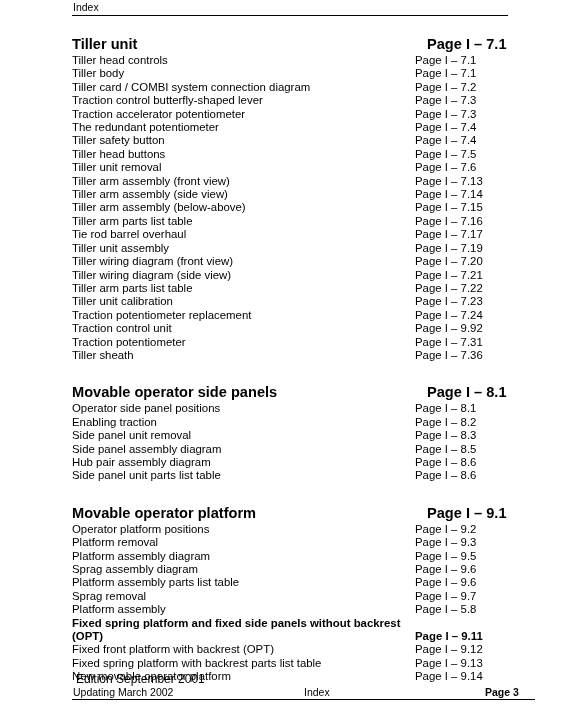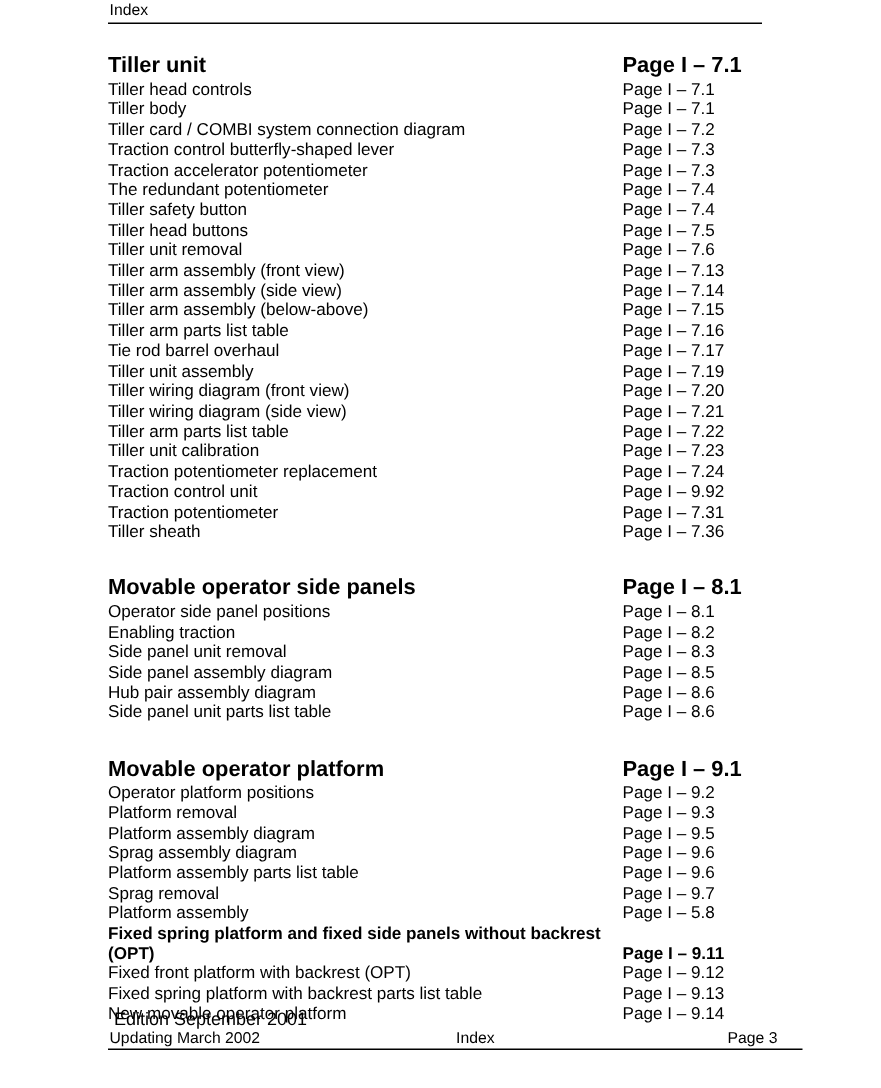--- a/index.html
+++ b/index.html
@@ -63,20 +63,21 @@
     white-space: pre-wrap;
   }
   .row .pageno {
     font-size: 11.4px;
     white-space: nowrap;
   }
 
   .row.heading {
     line-height: 17px;
     margin-bottom: 1px;
+    gap: 12px;
   }
   .row.heading .title,
   .row.heading .pageno {
     font-weight: bold;
     font-size: 14.6px;
   }
 
   
   .row.wrapped { line-height: 13.4px; font-weight: bold; }
   .row.wrapped .title { white-space: normal; }
@@ -95,21 +96,21 @@
     padding-left: 4px;
   }
   .footer-line2 {
     position: relative;
     height: 13px;
     font-size: 10.5px;
     line-height: 13px;
   }
   .footer-left  { position: absolute; left: 1px;   top: 0; }
   .footer-mid   { position: absolute; left: 232px; top: 0; }
-  .footer-right { position: absolute; left: 413px; top: 0; }
+  .footer-right { position: absolute; left: 413px; top: 0; font-weight: bold; }
   .footer-rule {
     border-bottom: 1.3px solid #000;
     width: 463px;
   }
 </style>
 </head>
 <body>
 
 <div class="page">
 

